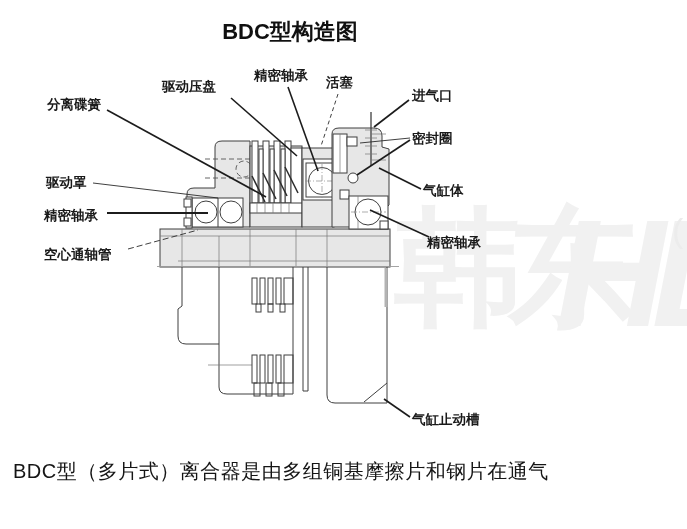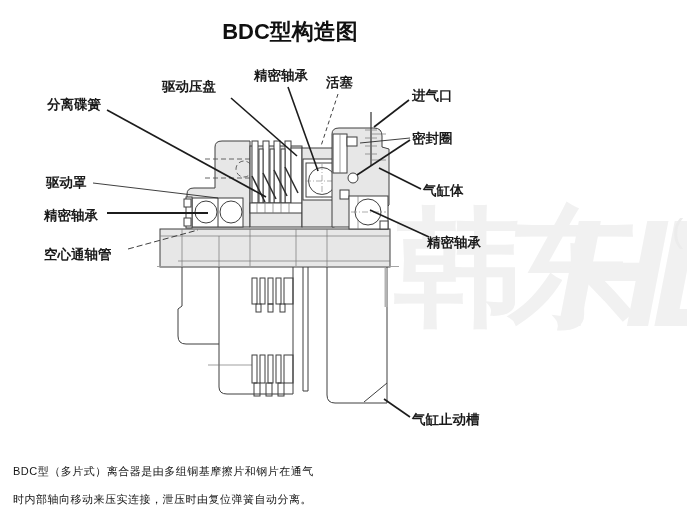--- a/index.html
+++ b/index.html
@@ -1,21 +1,21 @@
 <!DOCTYPE html>
 <html><head>
 <meta charset="utf-8">
 <style>
   html,body{margin:0;padding:0;background:#ffffff;}
   body{font-family:"Liberation Sans", sans-serif;}
   #stage{position:relative;width:687px;height:529px;background:#fff;overflow:hidden;}
   #stage svg{position:absolute;left:0;top:0;}
   .caption{
     position:absolute;left:13px;top:457px;width:600px;
-    font-size:11px;line-height:28px;color:#151515;font-weight:500;
+    font-size:20px;line-height:28px;color:#151515;font-weight:500;
     letter-spacing:0.5px;
   }
   text{font-family:"Liberation Sans", sans-serif;}
   .lbl{font-size:13.5px;font-weight:700;fill:#1a1a1a;}
   .part{fill:#e7e7e7;stroke:#3f3f3f;stroke-width:1;}
   .white{fill:#ffffff;stroke:#3f3f3f;stroke-width:1;}
   .ln{stroke:#3f3f3f;stroke-width:1;fill:none;}
   .thin{stroke:#777;stroke-width:0.7;fill:none;}
   .leader{stroke:#1c1c1c;stroke-width:1.6;fill:none;}
   .leader-thin{stroke:#2a2a2a;stroke-width:0.9;fill:none;}
@@ -187,15 +187,14 @@
     <text class="lbl" x="427" y="247">精密轴承</text>
     <text class="lbl" x="46" y="187">驱动罩</text>
     <text class="lbl" x="44" y="220">精密轴承</text>
     <text class="lbl" x="44" y="259">空心通轴管</text>
     <text class="lbl" x="412" y="424">气缸止动槽</text>
   </g>
 </svg>
 
   <div class="caption">
     <div>BDC型（多片式）离合器是由多组铜基摩擦片和钢片在通气</div>
-    <div>时内部轴向移动来压实连接，泄压时由复位弹簧自动分离。</div>
   </div>
 </div>
 
 </body></html>

